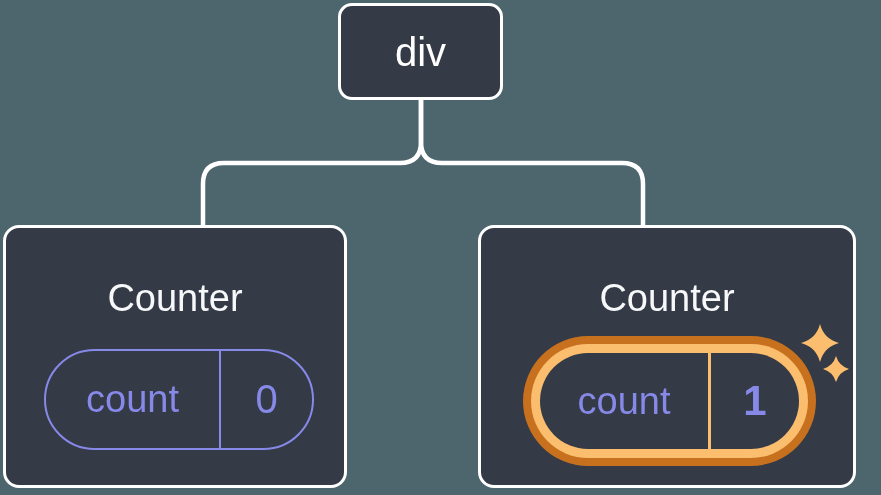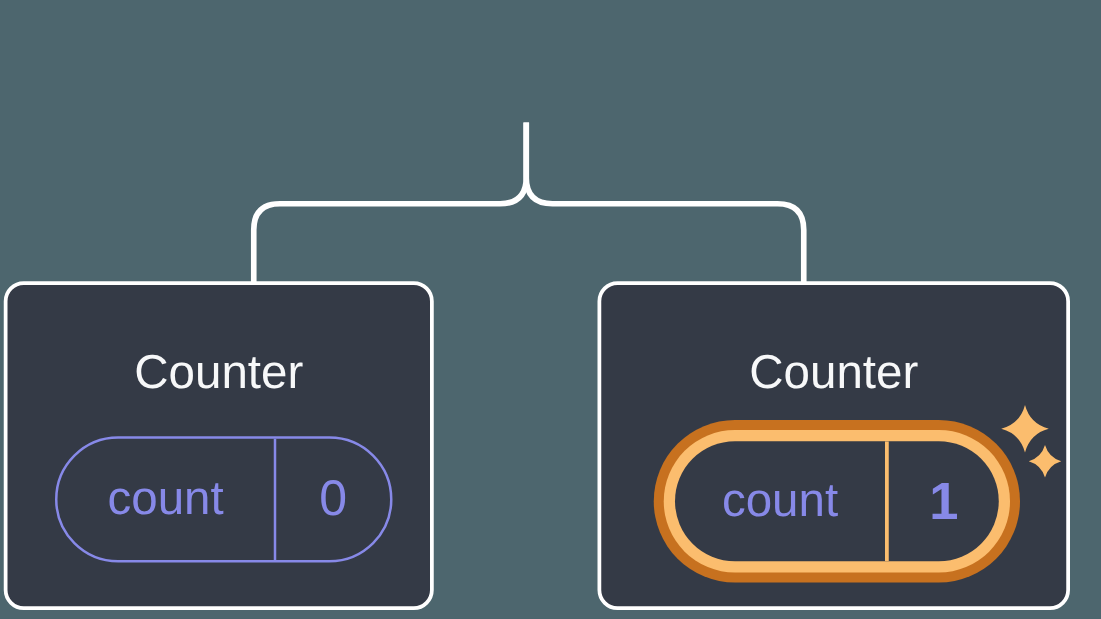--- a/index.html
+++ b/index.html
@@ -138,20 +138,23 @@
 </head>
 <body>
 
 <div class="canvas">
 
   <svg class="connector" viewBox="0 0 881 495" aria-hidden="true">
     <path d="M421 98 L421 142 Q421 163 400 163 L224 163 Q203 163 203 184 L203 227" fill="none" stroke="#ffffff" stroke-width="4.5"></path>
     <path d="M421 98 L421 142 Q421 163 442 163 L622 163 Q643 163 643 184 L643 227" fill="none" stroke="#ffffff" stroke-width="4.5"></path>
   </svg>
 
+  <div class="node root">
+    <span class="root-label">div</span>
+  </div>
 
   <div class="node counter left">
     <div class="node-title">Counter</div>
     <div class="state-pill">
       <div class="pill-key">count</div>
       <div class="pill-value">0</div>
     </div>
   </div>
 
   <div class="node counter right">

